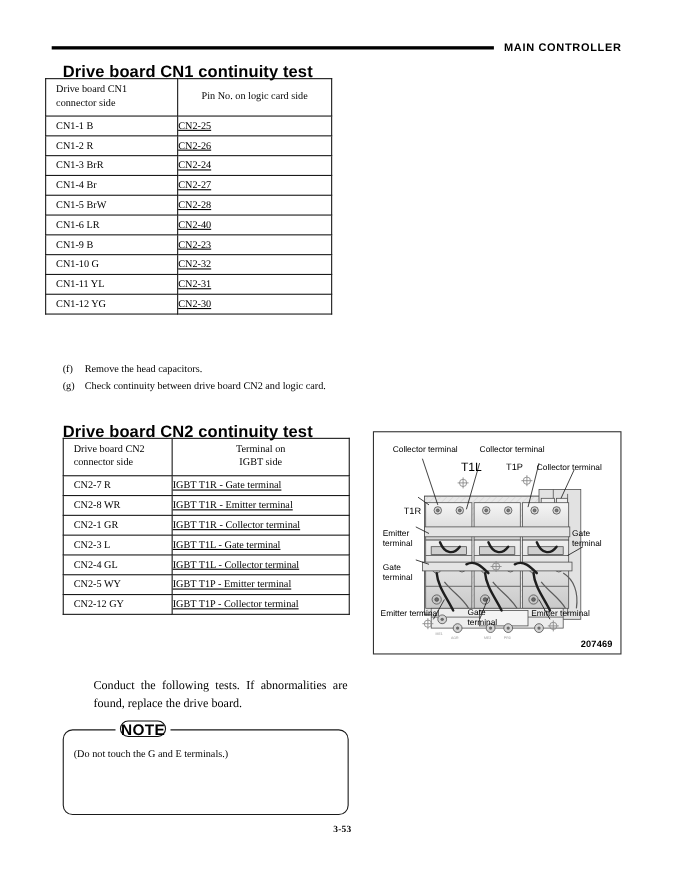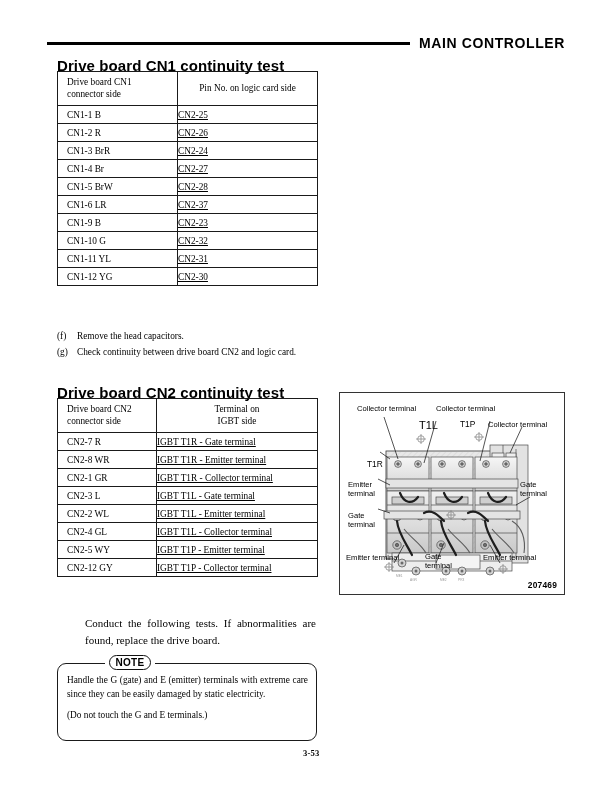--- a/index.html
+++ b/index.html
@@ -29,21 +29,21 @@
   .header-rule {
     flex: 1 1 auto;
     height: 3px;
     background: #000;
     margin-right: 9px;
     margin-top: 1px;
   }
   .header-title {
     font-family: "Liberation Sans", sans-serif;
     font-weight: bold;
-    font-size: 14px;
+    font-size: 10px;
     letter-spacing: 0.6px;
     white-space: nowrap;
   }
 
   
   .section-heading {
     position: absolute;
     font-family: "Liberation Sans", sans-serif;
     font-weight: bold;
     font-size: 15px;
@@ -79,21 +79,21 @@
   table.ctable .val-left {
     padding: 3.5px 0 3.5px 9px;
     text-align: left;
   }
   table.ctable .val-center {
     padding: 3.5px 0;
     text-align: left;
     text-decoration: underline;
   }
 
-  #table-cn1 { left: 57px; top: 71px; width: 260px; }
+  #table-cn1 { left: 41px; top: 71px; width: 260px; }
   #table-cn1 col.c1 { width: 120px; }
   #table-cn1 col.c2 { width: 140px; }
 
   #table-cn2 { left: 57px; top: 398px; width: 260px; }
   #table-cn2 col.c1 { width: 99px; }
   #table-cn2 col.c2 { width: 161px; }
 
   
   .steps {
     position: absolute;
@@ -146,21 +146,21 @@
     width: 42px;
     height: 15px;
     border: 1.1px solid #111;
     border-radius: 8px;
     background: #ffffff;
     display: flex;
     align-items: center;
     justify-content: center;
     font-family: "Liberation Sans", sans-serif;
     font-weight: bold;
-    font-size: 10px;
+    font-size: 14px;
     letter-spacing: 0.3px;
     box-sizing: border-box;
     z-index: 3;
   }
   .note-gap {
     position: absolute;
     left: 105px;
     top: 659px;
     width: 50px;
     height: 7px;
@@ -256,21 +256,21 @@
       <tr>
         <td class="val-left">CN1-4 Br</td>
         <td class="val-center">CN2-27</td>
       </tr>
       <tr>
         <td class="val-left">CN1-5 BrW</td>
         <td class="val-center">CN2-28</td>
       </tr>
       <tr>
         <td class="val-left">CN1-6 LR</td>
-        <td class="val-center">CN2-37</td>
+        <td class="val-center">CN2-40</td>
       </tr>
       <tr>
         <td class="val-left">CN1-9 B</td>
         <td class="val-center">CN2-23</td>
       </tr>
       <tr>
         <td class="val-left">CN1-10 G</td>
         <td class="val-center">CN2-32</td>
       </tr>
       <tr>
@@ -325,24 +325,20 @@
       </tr>
       <tr>
         <td class="val-left">CN2-1 GR</td>
         <td class="val-center">IGBT T1R - Collector terminal</td>
       </tr>
       <tr>
         <td class="val-left">CN2-3 L</td>
         <td class="val-center">IGBT T1L - Gate terminal</td>
       </tr>
       <tr>
-        <td class="val-left">CN2-2 WL</td>
-        <td class="val-center">IGBT T1L - Emitter terminal</td>
-      </tr>
-      <tr>
         <td class="val-left">CN2-4 GL</td>
         <td class="val-center">IGBT T1L - Collector terminal</td>
       </tr>
       <tr>
         <td class="val-left">CN2-5 WY</td>
         <td class="val-center">IGBT T1P - Emitter terminal</td>
       </tr>
       <tr>
         <td class="val-left">CN2-12 GY</td>
         <td class="val-center">IGBT T1P - Collector terminal</td>
@@ -552,17 +548,16 @@
     <span style="position:absolute;left:143px;top:160px;white-space:nowrap;">Emitter terminal</span>
   </div>
 </div>
 
 <div id="conduct-paragraph">Conduct the following tests.  If abnormalities are found, replace the drive board.</div>
 
 <div class="note-box"></div>
 <div class="note-gap"></div>
 <div class="note-pill">NOTE</div>
 <div class="note-body">
-  <div class="note-line-justified">Handle the G (gate) and E (emitter) terminals with extreme care since they can be easily damaged by static electricity.</div>
   <div class="note-paren">(Do not touch the G and E terminals.)</div>
 </div>
 
 <div class="footer">3-53</div>
 
 </body></html>

